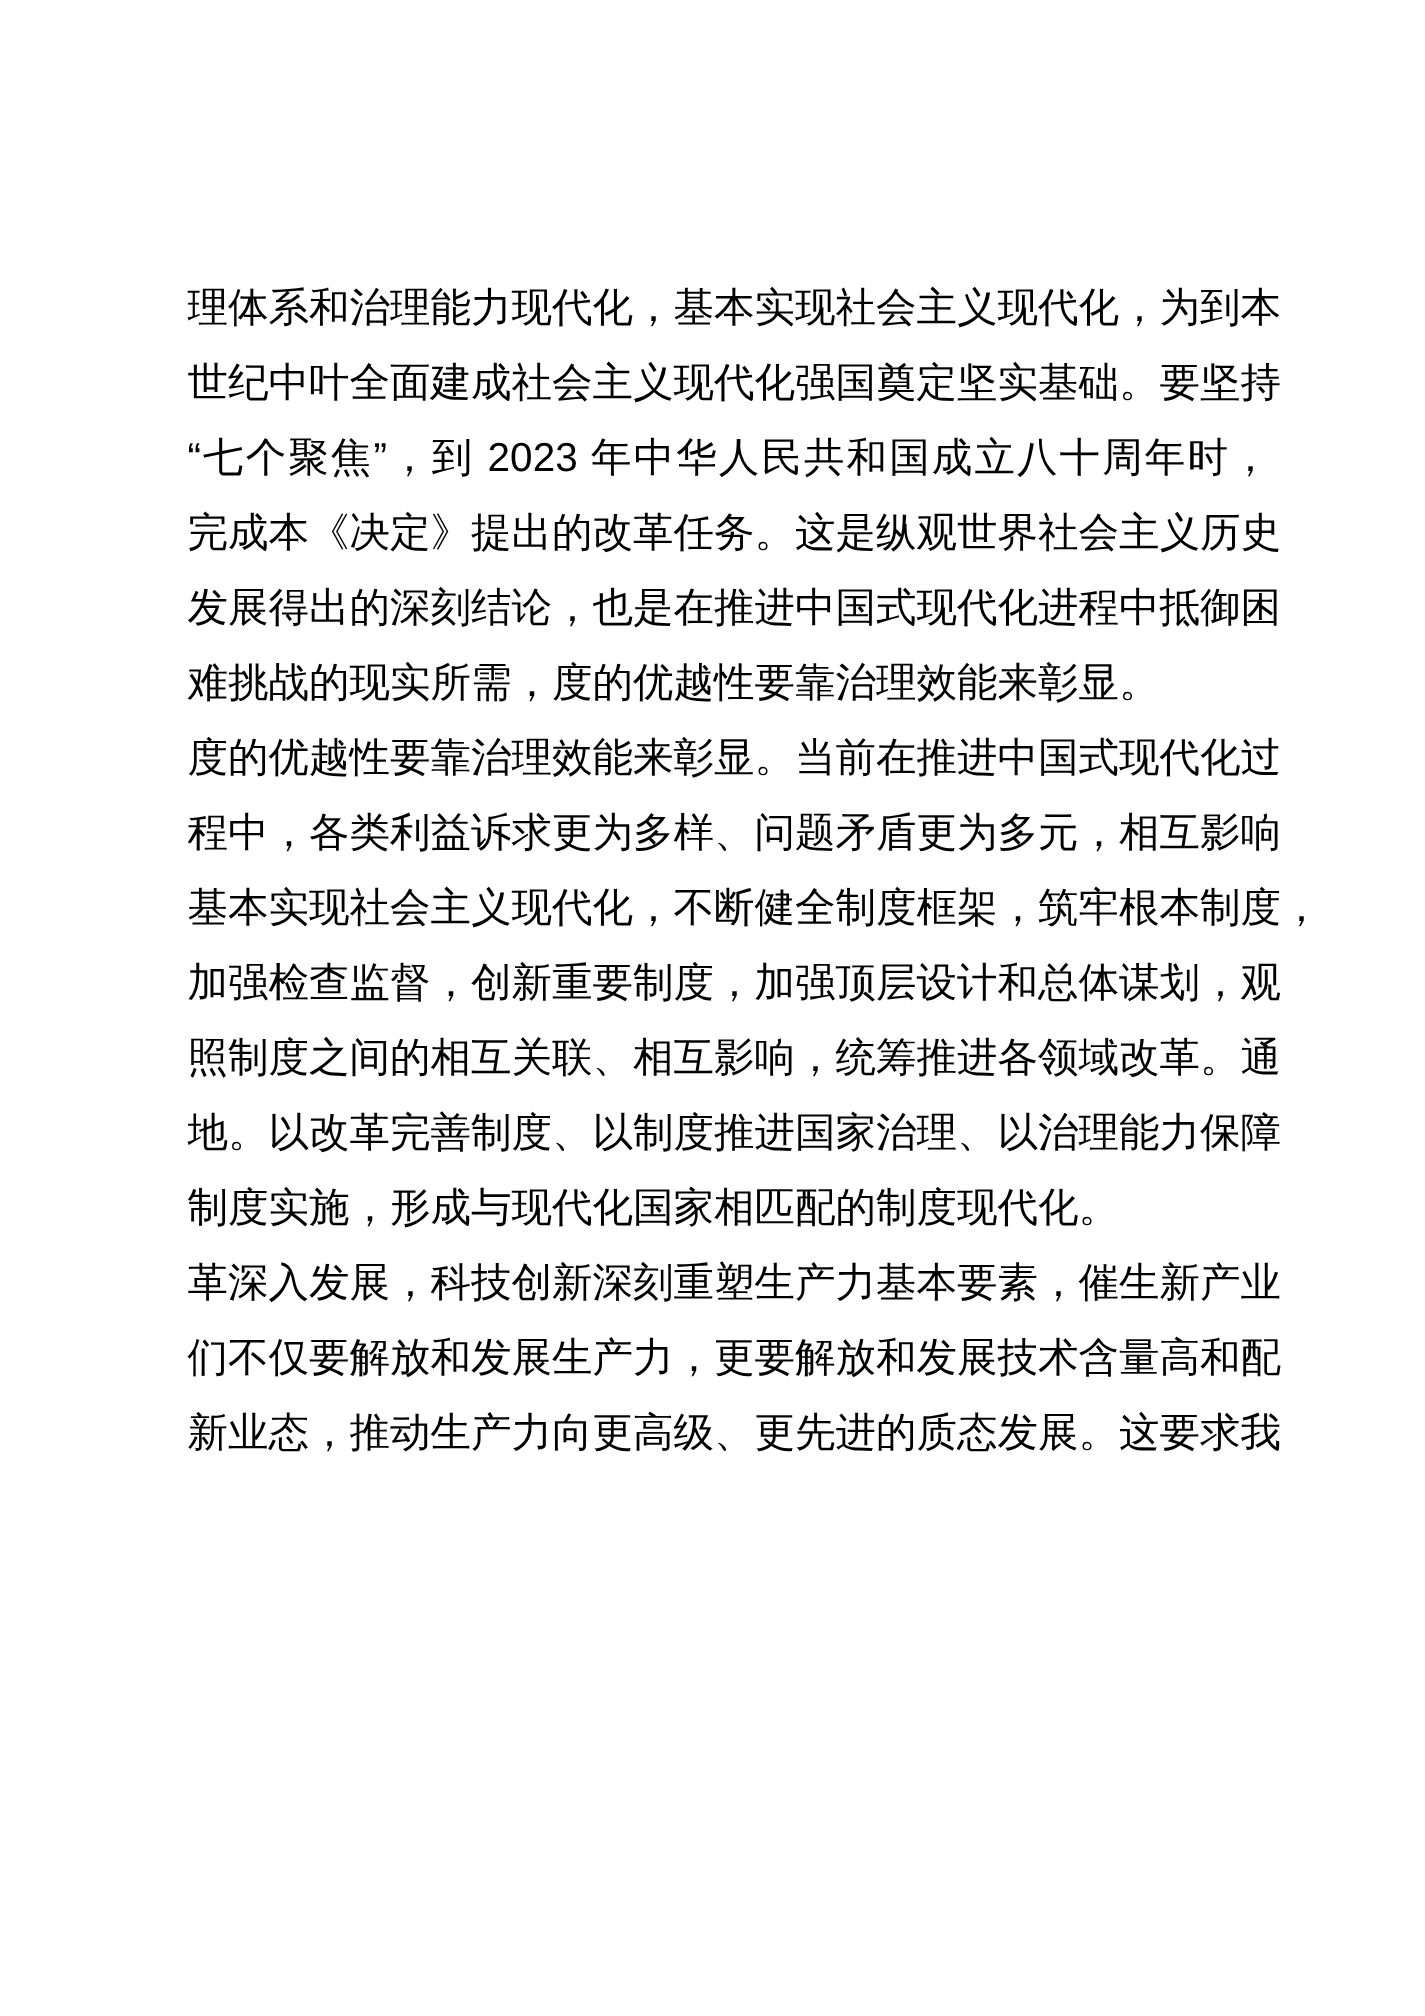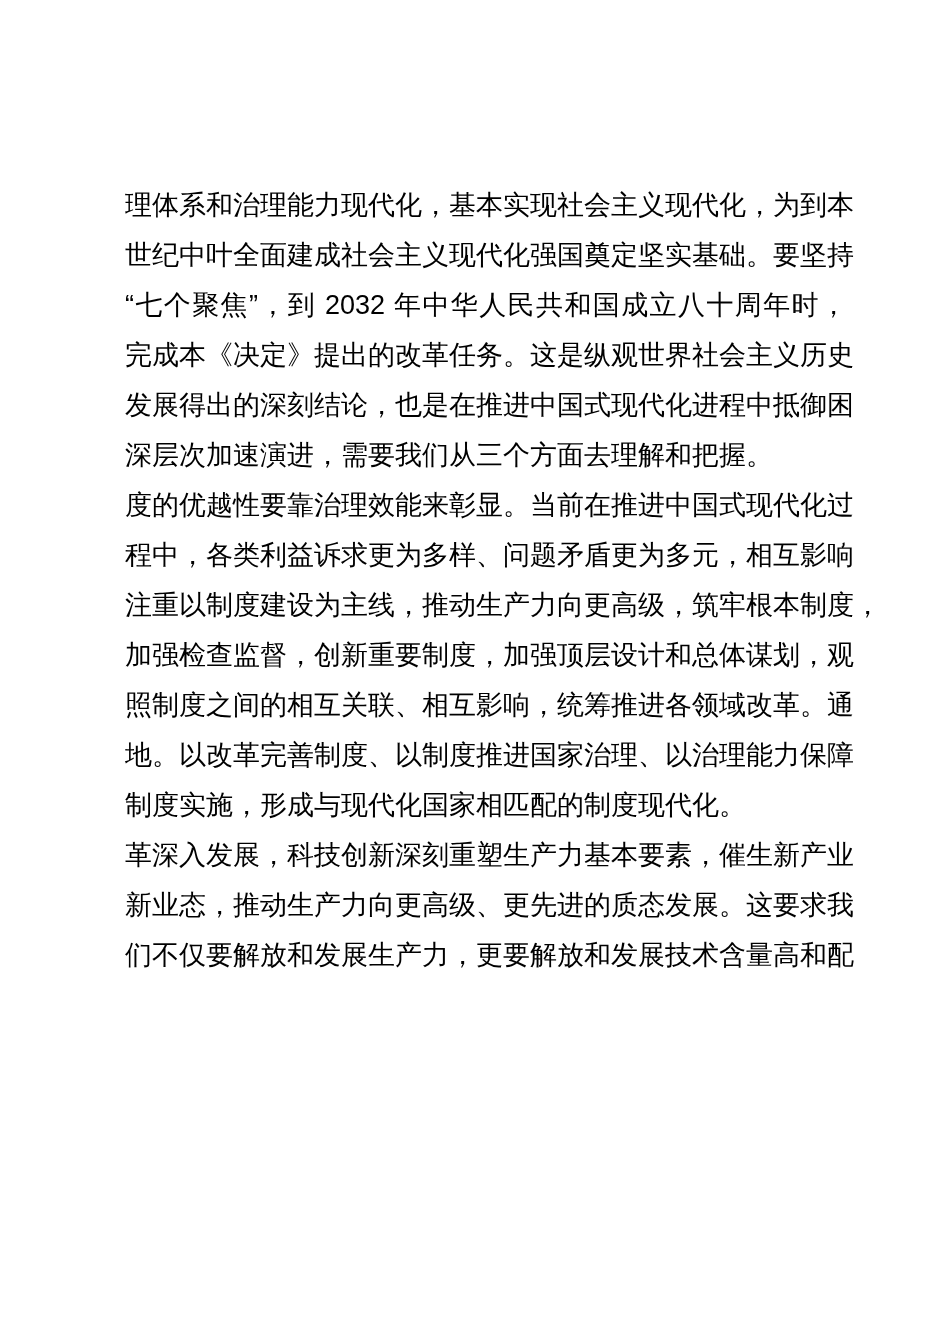--- a/index.html
+++ b/index.html
@@ -43,33 +43,33 @@
   }
 </style>
 </head>
 <body>
 
 <div class="page">
   <div class="page-text">
       <div class="paragraph">
         <div class="text-line">理体系和治理能力现代化，基本实现社会主义现代化，为到本</div>
         <div class="text-line">世纪中叶全面建成社会主义现代化强国奠定坚实基础。要坚持</div>
-        <div class="text-line">“七个聚焦”，到 2032 年中华人民共和国成立八十周年时，</div>
+        <div class="text-line">“七个聚焦”，到 2023 年中华人民共和国成立八十周年时，</div>
         <div class="text-line">完成本《决定》提出的改革任务。这是纵观世界社会主义历史</div>
         <div class="text-line">发展得出的深刻结论，也是在推进中国式现代化进程中抵御困</div>
-        <div class="text-line para-last">深层次加速演进，需要我们从三个方面去理解和把握。</div>
+        <div class="text-line para-last">难挑战的现实所需，度的优越性要靠治理效能来彰显。</div>
       </div>
       <div class="paragraph">
         <div class="text-line">度的优越性要靠治理效能来彰显。当前在推进中国式现代化过</div>
         <div class="text-line">程中，各类利益诉求更为多样、问题矛盾更为多元，相互影响</div>
-        <div class="text-line">注重以制度建设为主线，推动生产力向更高级，筑牢根本制度，</div>
+        <div class="text-line">基本实现社会主义现代化，不断健全制度框架，筑牢根本制度，</div>
         <div class="text-line">加强检查监督，创新重要制度，加强顶层设计和总体谋划，观</div>
         <div class="text-line">照制度之间的相互关联、相互影响，统筹推进各领域改革。通</div>
         <div class="text-line">地。以改革完善制度、以制度推进国家治理、以治理能力保障</div>
         <div class="text-line para-last">制度实施，形成与现代化国家相匹配的制度现代化。</div>
       </div>
       <div class="paragraph">
         <div class="text-line">革深入发展，科技创新深刻重塑生产力基本要素，催生新产业</div>
+        <div class="text-line para-last">们不仅要解放和发展生产力，更要解放和发展技术含量高和配</div>
         <div class="text-line">新业态，推动生产力向更高级、更先进的质态发展。这要求我</div>
-        <div class="text-line para-last">们不仅要解放和发展生产力，更要解放和发展技术含量高和配</div>
       </div>
     </div>
 </div>
 
 </body></html>

